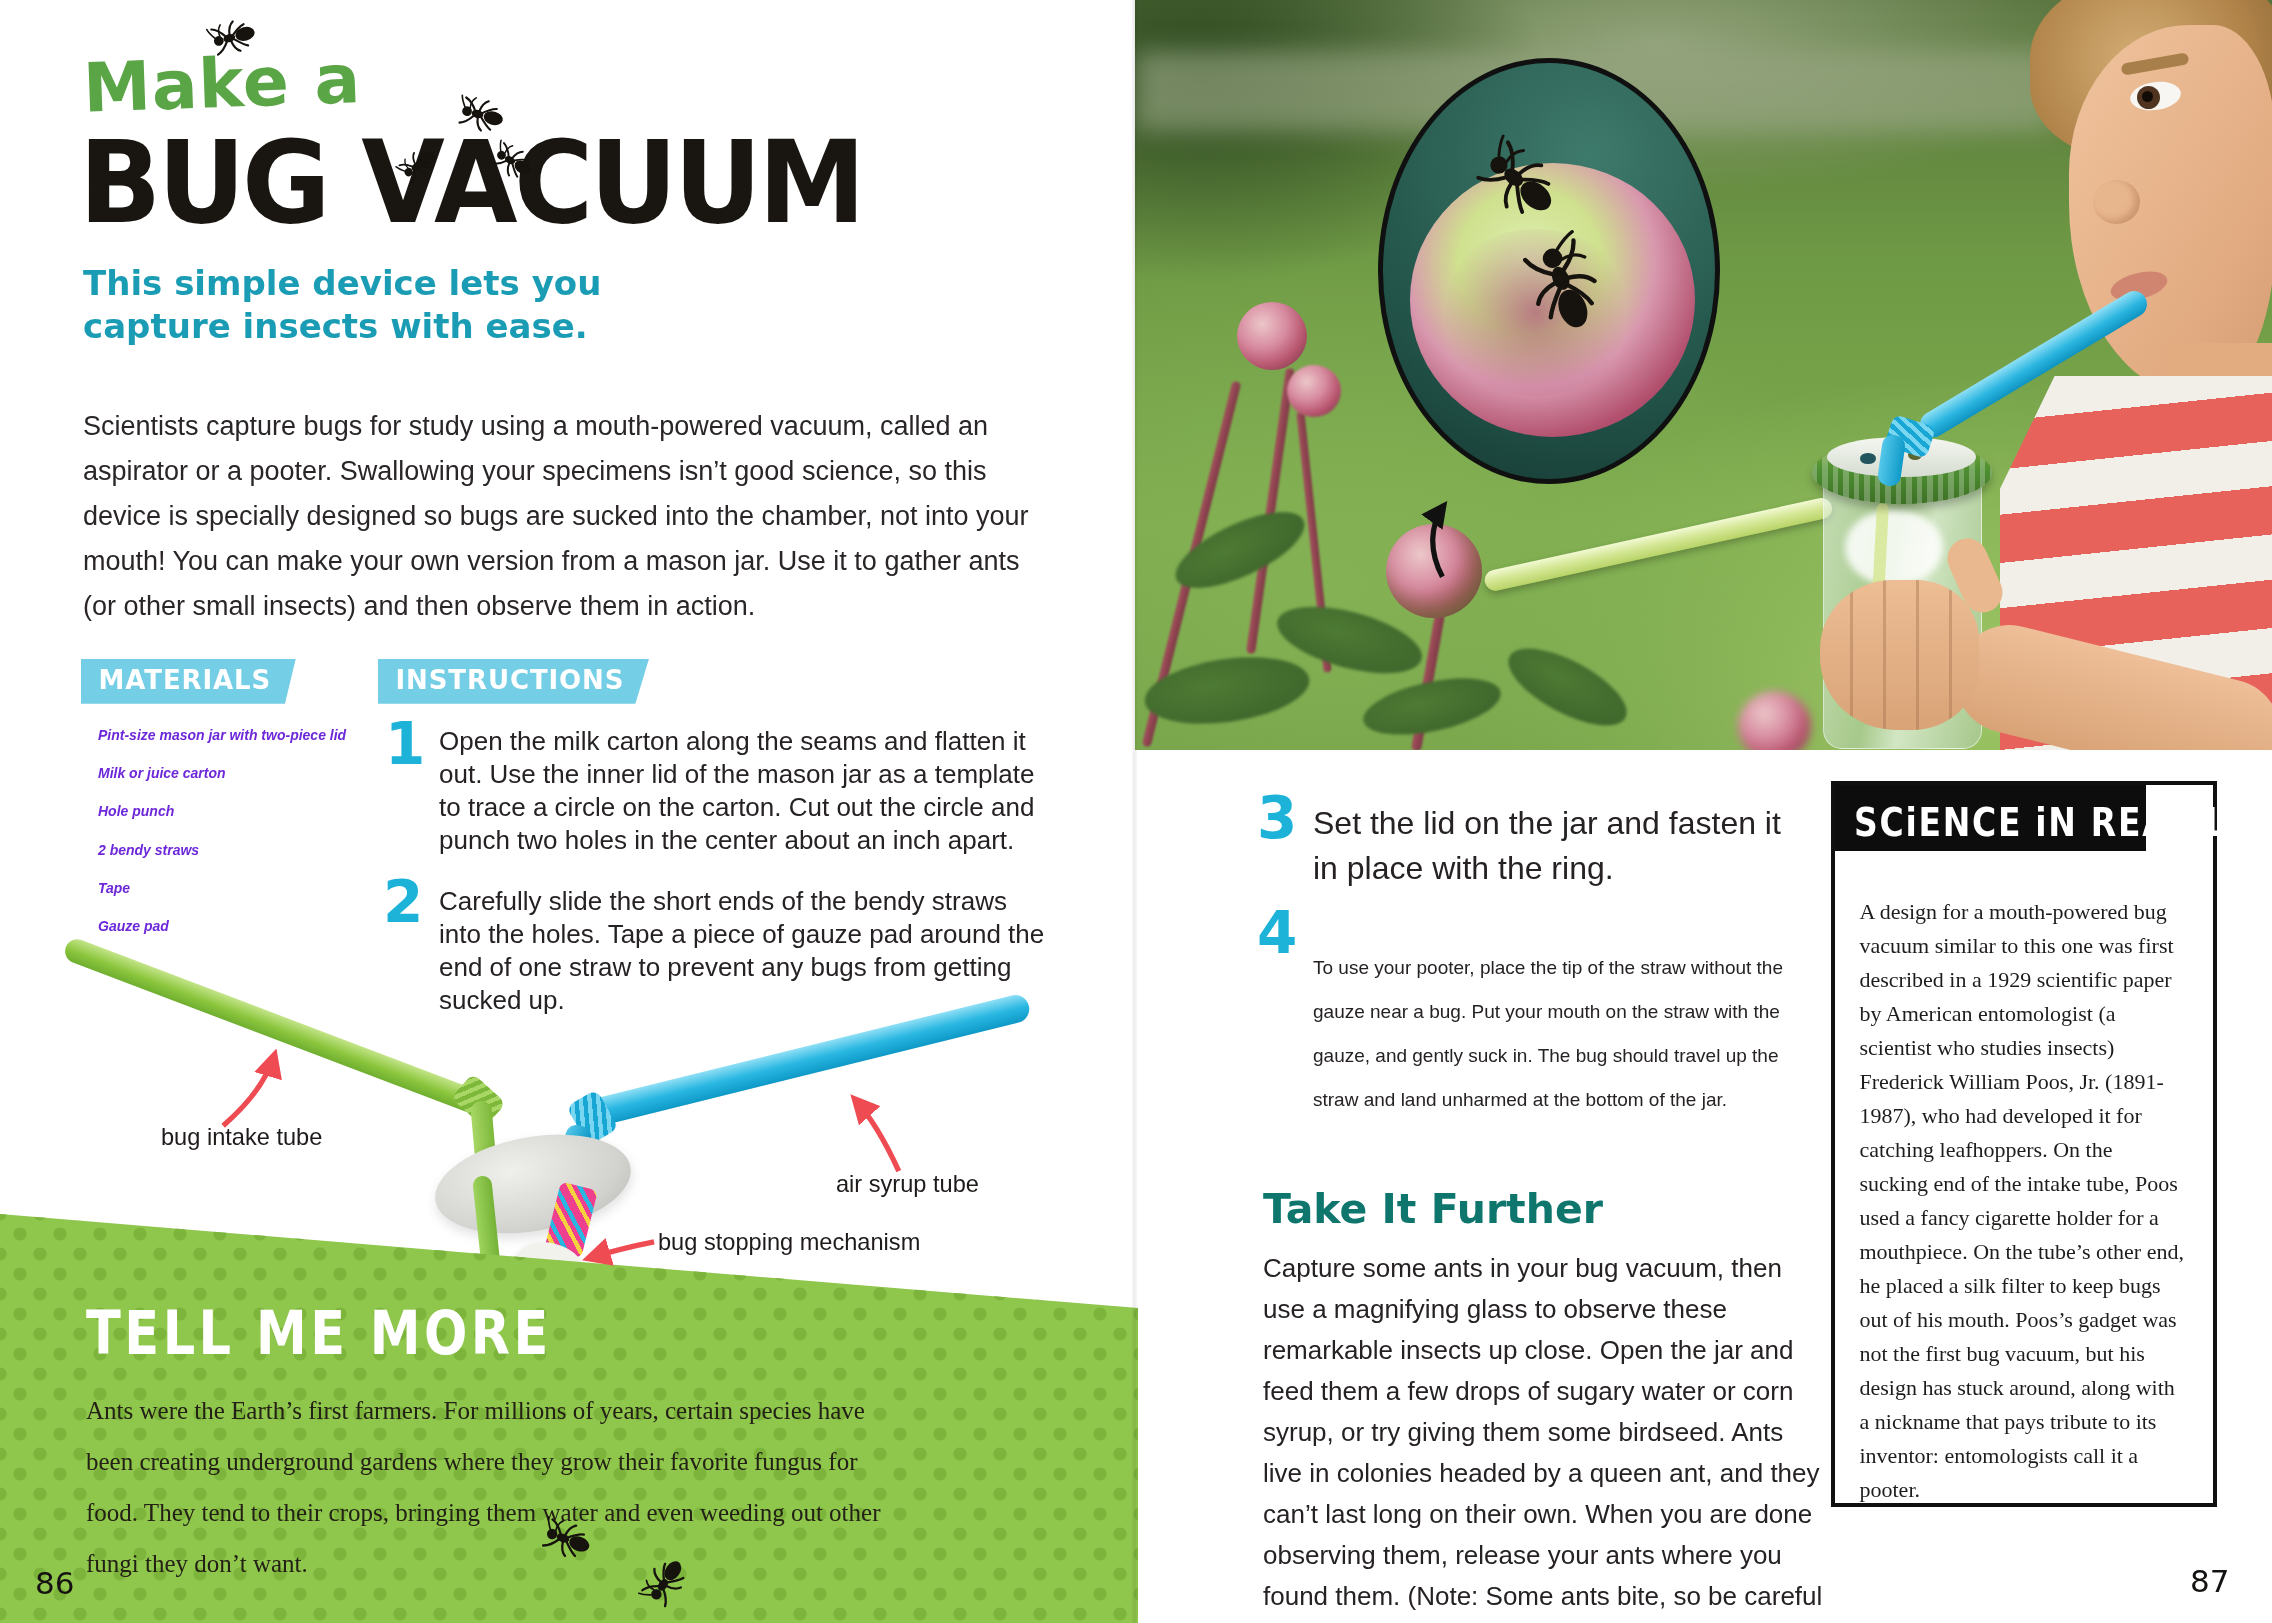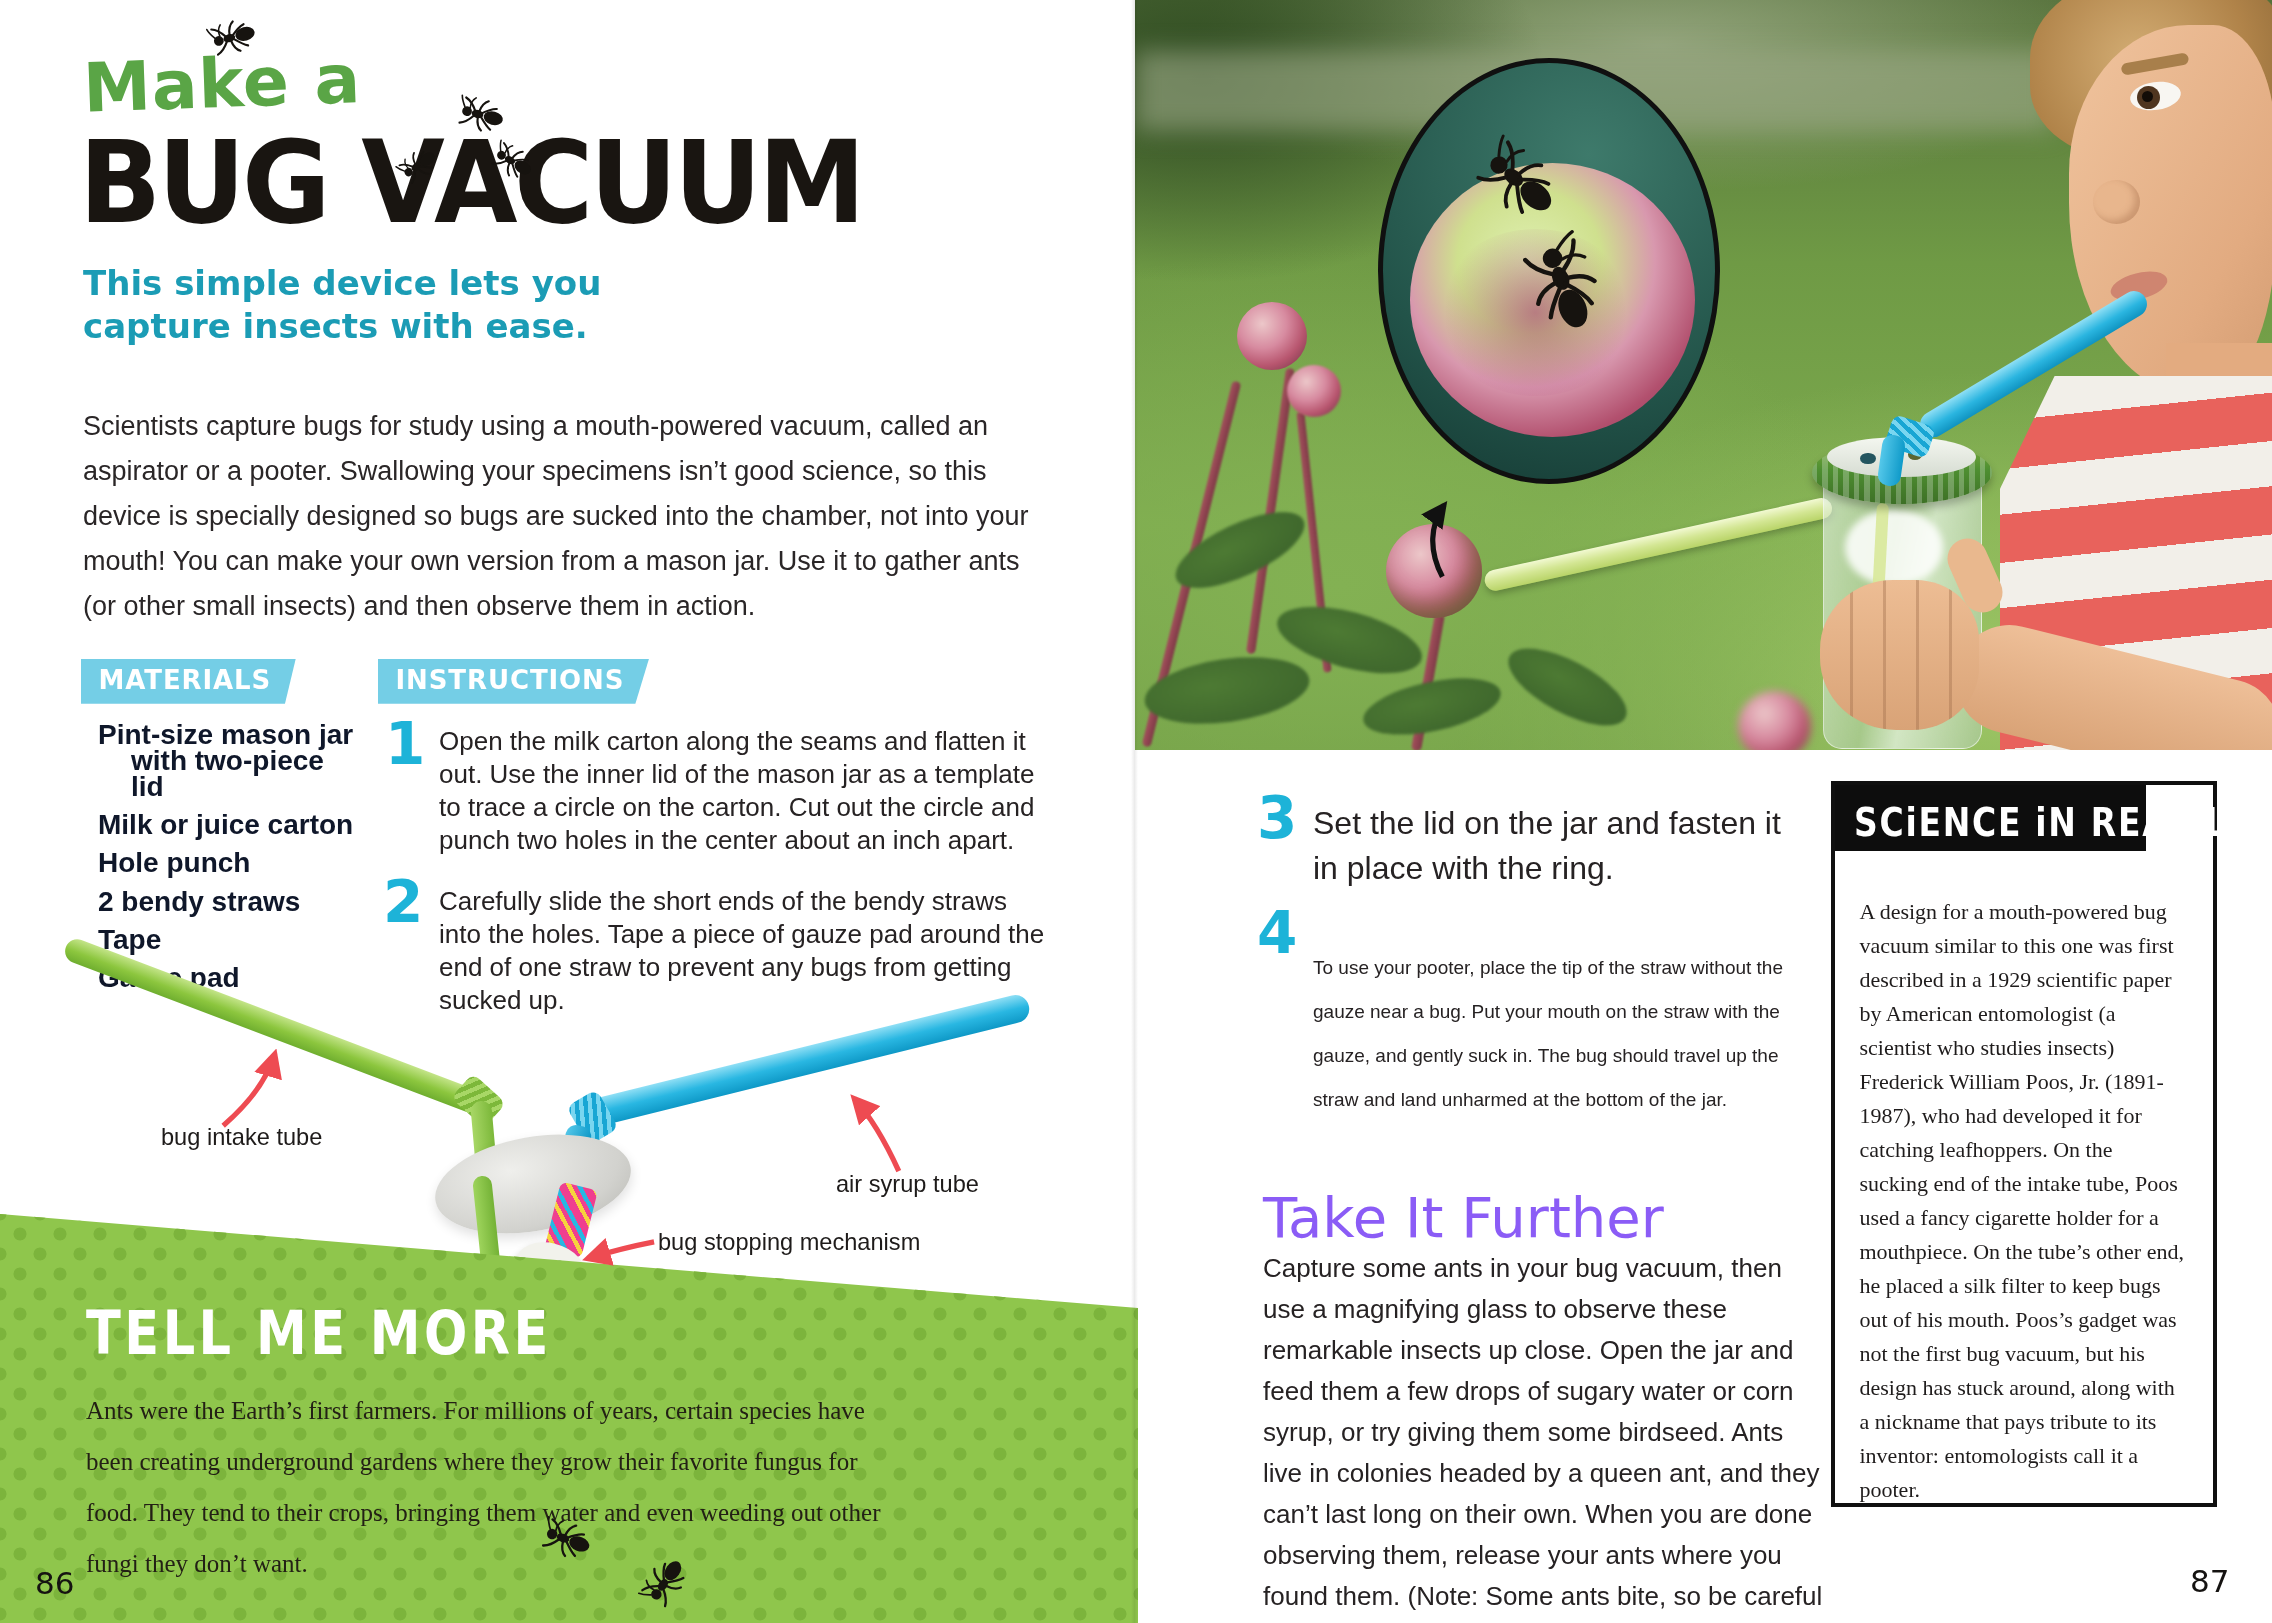--- a/index.html
+++ b/index.html
@@ -17,21 +17,21 @@
           line-height:43px;font-family:"DejaVu Sans",sans-serif;}
   .intro{left:83px;top:404px;width:972px;font-size:27px;line-height:45px;color:#2a2627;}
 
   .tag{padding:6.1px 24.5px 8.7px 17.5px;background:#74cee6;color:#ffffff;font-size:26px;
        font-weight:800;letter-spacing:0.9px;clip-path:polygon(0 0,100% 0,95% 100%,0 100%);
        font-family:"DejaVu Sans",sans-serif;}
   .mat-tag{left:81px;top:659px;}
   .ins-tag{left:378px;top:659px;}
 
   .mat-list{left:98px;top:722px;width:262px;}
-  .mat-item{font-size:28px;font-weight:700;color:#0f172a;line-height:26px;margin-bottom:12.2px;}
+  .mat-item{font-size:14px;font-weight:700;color:#6d28d9;line-height:26px;margin-bottom:12.2px;font-style:italic;}
   .hang{padding-left:33px;text-indent:-33px;}
 
   .step-num{font-size:58px;font-weight:800;color:#1db3d8;font-family:"DejaVu Sans",sans-serif;
             line-height:52px;}
   .n1{left:385px;top:718px;} .n2{left:383px;top:876px;}
   .step-text{font-size:26px;line-height:33px;color:#262223;}
   .t1{left:439px;top:725px;width:607px;}
   .t2{left:439px;top:885px;width:607px;}
 
   
@@ -179,21 +179,21 @@
      background:radial-gradient(circle at 42% 36%,#dff0b2,#cfe08e 30%,#d898ae 52%,#b2506e 74%,#7c3350);}
   .inset-streak{left:16%;top:40%;width:60%;height:40%;border-radius:50%;
      background:radial-gradient(circle,rgba(160,40,110,.55),rgba(160,40,110,0) 70%);}
   .gutter{left:1131px;top:0;width:7px;height:1623px;
      background:linear-gradient(90deg,rgba(0,0,0,0),rgba(0,0,0,.08),rgba(0,0,0,0));}
 
   
   .n3{left:1257px;top:792px;} .n4{left:1257px;top:907px;}
   .t3{left:1313px;top:801px;width:494px;font-size:32px;line-height:45px;}
   .t4{left:1313px;top:916px;width:494px;font-size:19px;line-height:44px;margin-top:30px;}
-  .tif-head{left:1263px;top:1185px;font-size:56px;font-weight:400;color:#8b5cf6;
+  .tif-head{left:1263px;top:1185px;font-size:41px;font-weight:700;color:#0f766e;
      font-family:"DejaVu Sans",sans-serif;}
   .tif-body{left:1263px;top:1248px;width:564px;font-size:26px;line-height:41px;color:#262223;}
   .sci-box{left:1831px;top:781px;width:378px;height:718px;border:4.4px solid #101010;
      background:#ffffff;}
   .sci-band{left:0;top:0;width:311px;height:66px;background:#0d0d0d;}
   .sci-head{left:19px;top:14px;font-size:33px;font-weight:800;color:#ffffff;letter-spacing:1.7px;
      transform:scaleY(1.18);transform-origin:left top;font-family:"DejaVu Sans",sans-serif;
      white-space:nowrap;}
   .sci-body{left:24.5px;top:89px;width:325px;font-size:22px;line-height:34px;color:#1f1c1c;
      font-family:"Liberation Serif",serif;margin-top:21px;}

